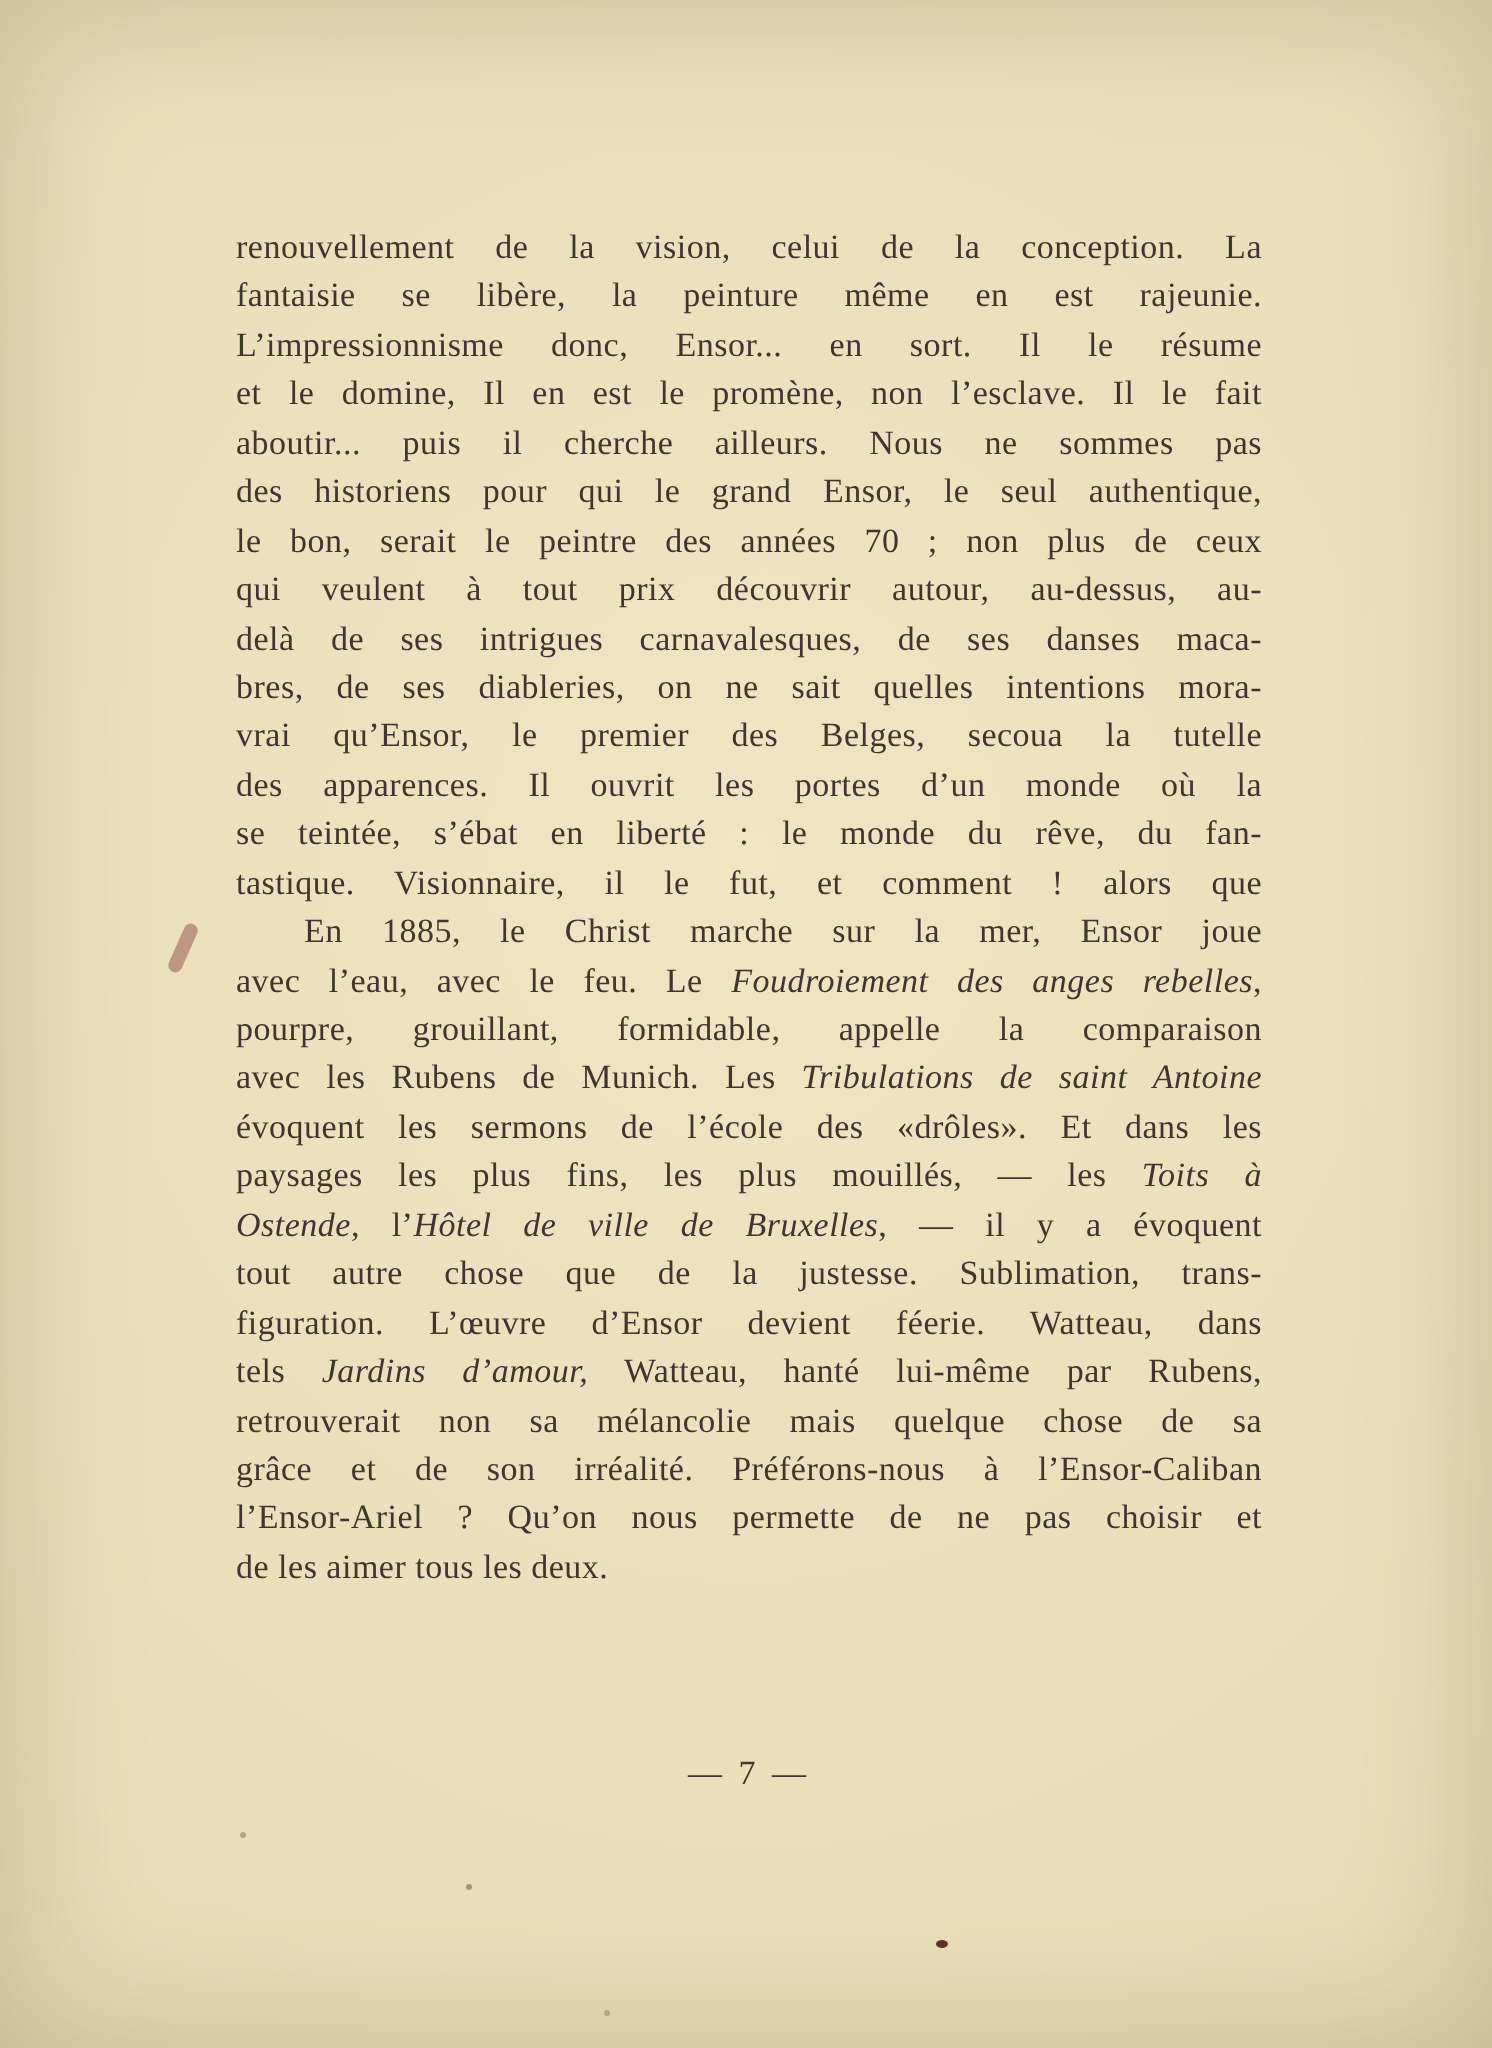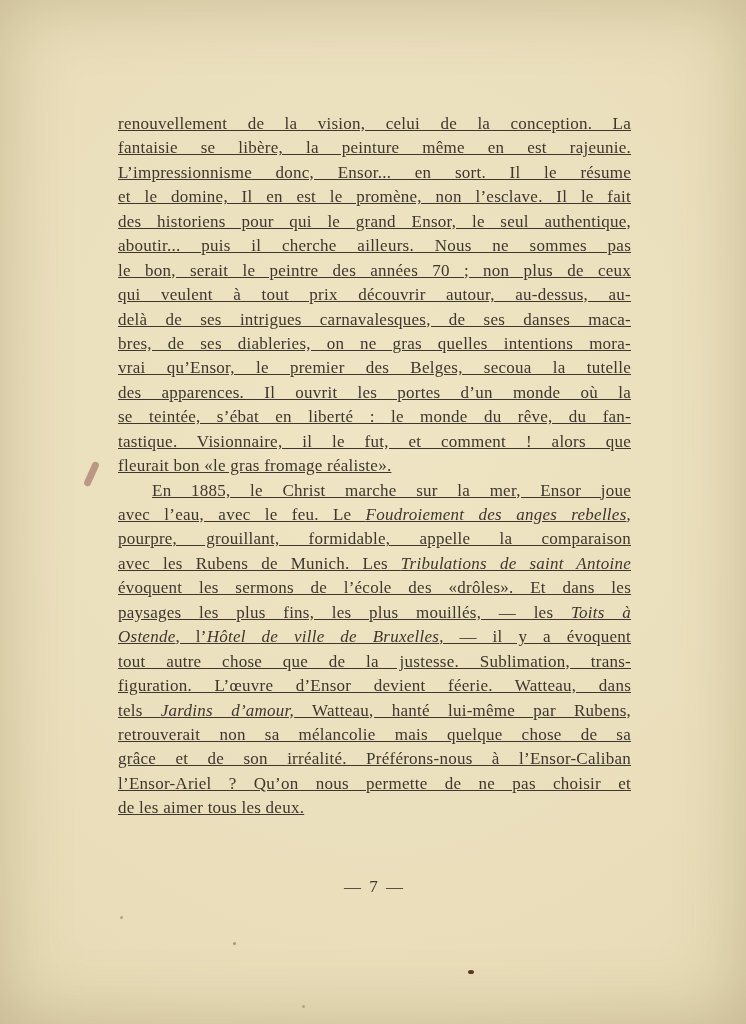--- a/index.html
+++ b/index.html
@@ -30,21 +30,20 @@
   .line {
     height: 24.45px;
     font-size: 17px;
     line-height: 24.45px;
     color: var(--ink, #3e372e);
     letter-spacing: 0.25px;
     text-align: justify;
     text-align-last: justify;
     overflow: hidden;
     white-space: nowrap;
-    text-decoration: underline;
   }
   .line.last {
     text-align-last: left;
     white-space: normal;
   }
   .line.indent {
     text-indent: 34px;
   }
   .it {
     font-style: italic;
@@ -82,31 +81,30 @@
 </style>
 </head>
 <body>
 
 <div class="scan">
   <div class="text-block">
       <div class="line"><span>renouvellement de la vision, celui de la conception. La</span></div>
       <div class="line"><span>fantaisie se libère, la peinture même en est rajeunie.</span></div>
       <div class="line"><span>L’impressionnisme donc, Ensor... en sort. Il le résume</span></div>
       <div class="line"><span>et le domine, Il en est le promène, non l’esclave. Il le fait</span></div>
+      <div class="line"><span>aboutir... puis il cherche ailleurs. Nous ne sommes pas</span></div>
       <div class="line"><span>des historiens pour qui le grand Ensor, le seul authentique,</span></div>
-      <div class="line"><span>aboutir... puis il cherche ailleurs. Nous ne sommes pas</span></div>
       <div class="line"><span>le bon, serait le peintre des années 70 ; non plus de ceux</span></div>
       <div class="line"><span>qui veulent à tout prix découvrir autour, au-dessus, au-</span></div>
       <div class="line"><span>delà de ses intrigues carnavalesques, de ses danses maca-</span></div>
-      <div class="line"><span>bres, de ses diableries, on ne gras quelles intentions mora-</span></div>
+      <div class="line"><span>bres, de ses diableries, on ne sait quelles intentions mora-</span></div>
       <div class="line"><span>vrai qu’Ensor, le premier des Belges, secoua la tutelle</span></div>
       <div class="line"><span>des apparences. Il ouvrit les portes d’un monde où la</span></div>
       <div class="line"><span>se teintée, s’ébat en liberté : le monde du rêve, du fan-</span></div>
       <div class="line"><span>tastique. Visionnaire, il le fut, et comment ! alors que</span></div>
-      <div class="line last"><span>fleurait bon «le gras fromage réaliste».</span></div>
       <div class="line indent"><span>En 1885, le Christ marche sur la mer, Ensor joue</span></div>
       <div class="line"><span>avec l’eau, avec le feu. Le </span><span class="it">Foudroiement des anges rebelles</span><span>,</span></div>
       <div class="line"><span>pourpre, grouillant, formidable, appelle la comparaison</span></div>
       <div class="line"><span>avec les Rubens de Munich. Les </span><span class="it">Tribulations de saint Antoine</span></div>
       <div class="line"><span>évoquent les sermons de l’école des «drôles». Et dans les</span></div>
       <div class="line"><span>paysages les plus fins, les plus mouillés, — les </span><span class="it">Toits à</span></div>
       <div class="line"><span class="it">Ostende</span><span>, l’</span><span class="it">Hôtel de ville de Bruxelles</span><span>, — il y a évoquent</span></div>
       <div class="line"><span>tout autre chose que de la justesse. Sublimation, trans-</span></div>
       <div class="line"><span>figuration. L’œuvre d’Ensor devient féerie. Watteau, dans</span></div>
       <div class="line"><span>tels </span><span class="it">Jardins d’amour,</span><span> Watteau, hanté lui-même par Rubens,</span></div>

